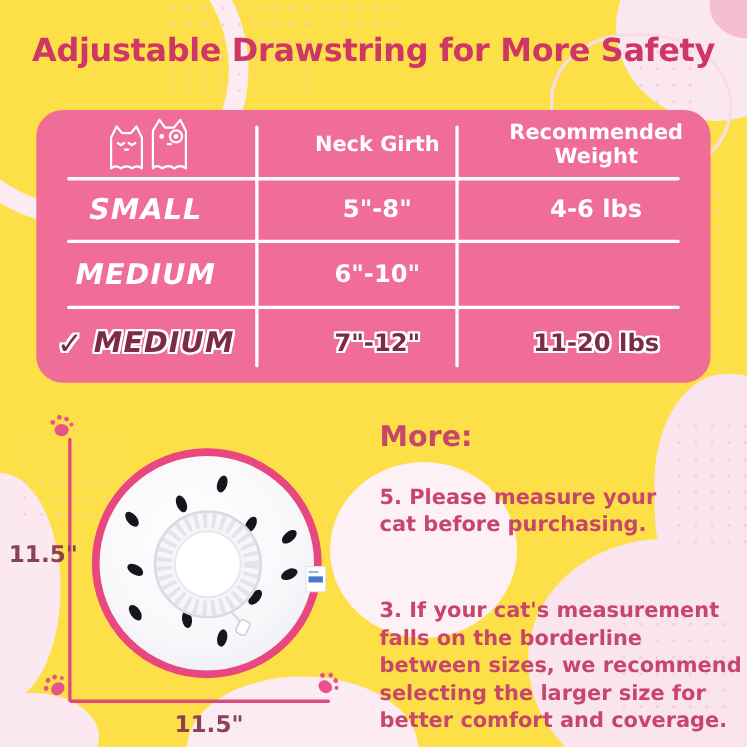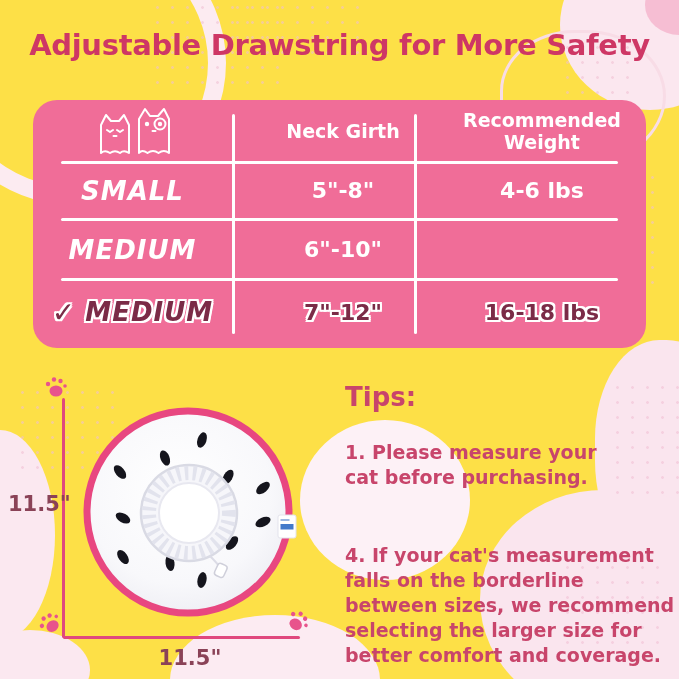--- a/index.html
+++ b/index.html
@@ -118,21 +118,21 @@
     <div class="cell col2 row2 valLbl">6"-10"</div>
 
     <div class="cell col1 row3 selected">
       <span class="check">✓</span>
       <span class="sizeLbl">MEDIUM</span>
     </div>
     <div class="cell col2 row3 selected">
       <span class="valLbl">7"-12"</span>
     </div>
     <div class="cell col3 row3 selected">
-      <span class="valLbl">16-18 lbs</span>
+      <span class="valLbl">11-20 lbs</span>
     </div>
   </div>
 
   <svg class="cone-svg" width="232" height="228" viewBox="0 0 232 228">
     <defs>
       <radialGradient id="coneShade" cx="45%" cy="40%" r="65%">
         <stop offset="0%" stop-color="#ffffff"></stop>
         <stop offset="70%" stop-color="#f8f8fb"></stop>
         <stop offset="100%" stop-color="#ededf3"></stop>
       </radialGradient>
@@ -195,22 +195,22 @@
         <circle cx="4" cy="8" r="2.2"></circle>
       <circle cx="10" cy="3.5" r="2.2"></circle>
         <circle cx="16.5" cy="5" r="2.2"></circle>
         <circle cx="21" cy="10" r="1.8"></circle>
     </svg>
   </div>
 
   <div class="dim h-label">11.5"</div>
   <div class="dim w-label">11.5"</div>
 
-  <div class="tips-heading">Tips:</div>
-  <div class="tip t1">1. Please measure your
+  <div class="tips-heading">More:</div>
+  <div class="tip t1">5. Please measure your
 cat before purchasing.</div>
-  <div class="tip t2">4. If your cat's measurement
+  <div class="tip t2">3. If your cat's measurement
 falls on the borderline
 between sizes, we recommend
 selecting the larger size for
 better comfort and coverage.</div>
 
 </div>
 
 </body></html>

